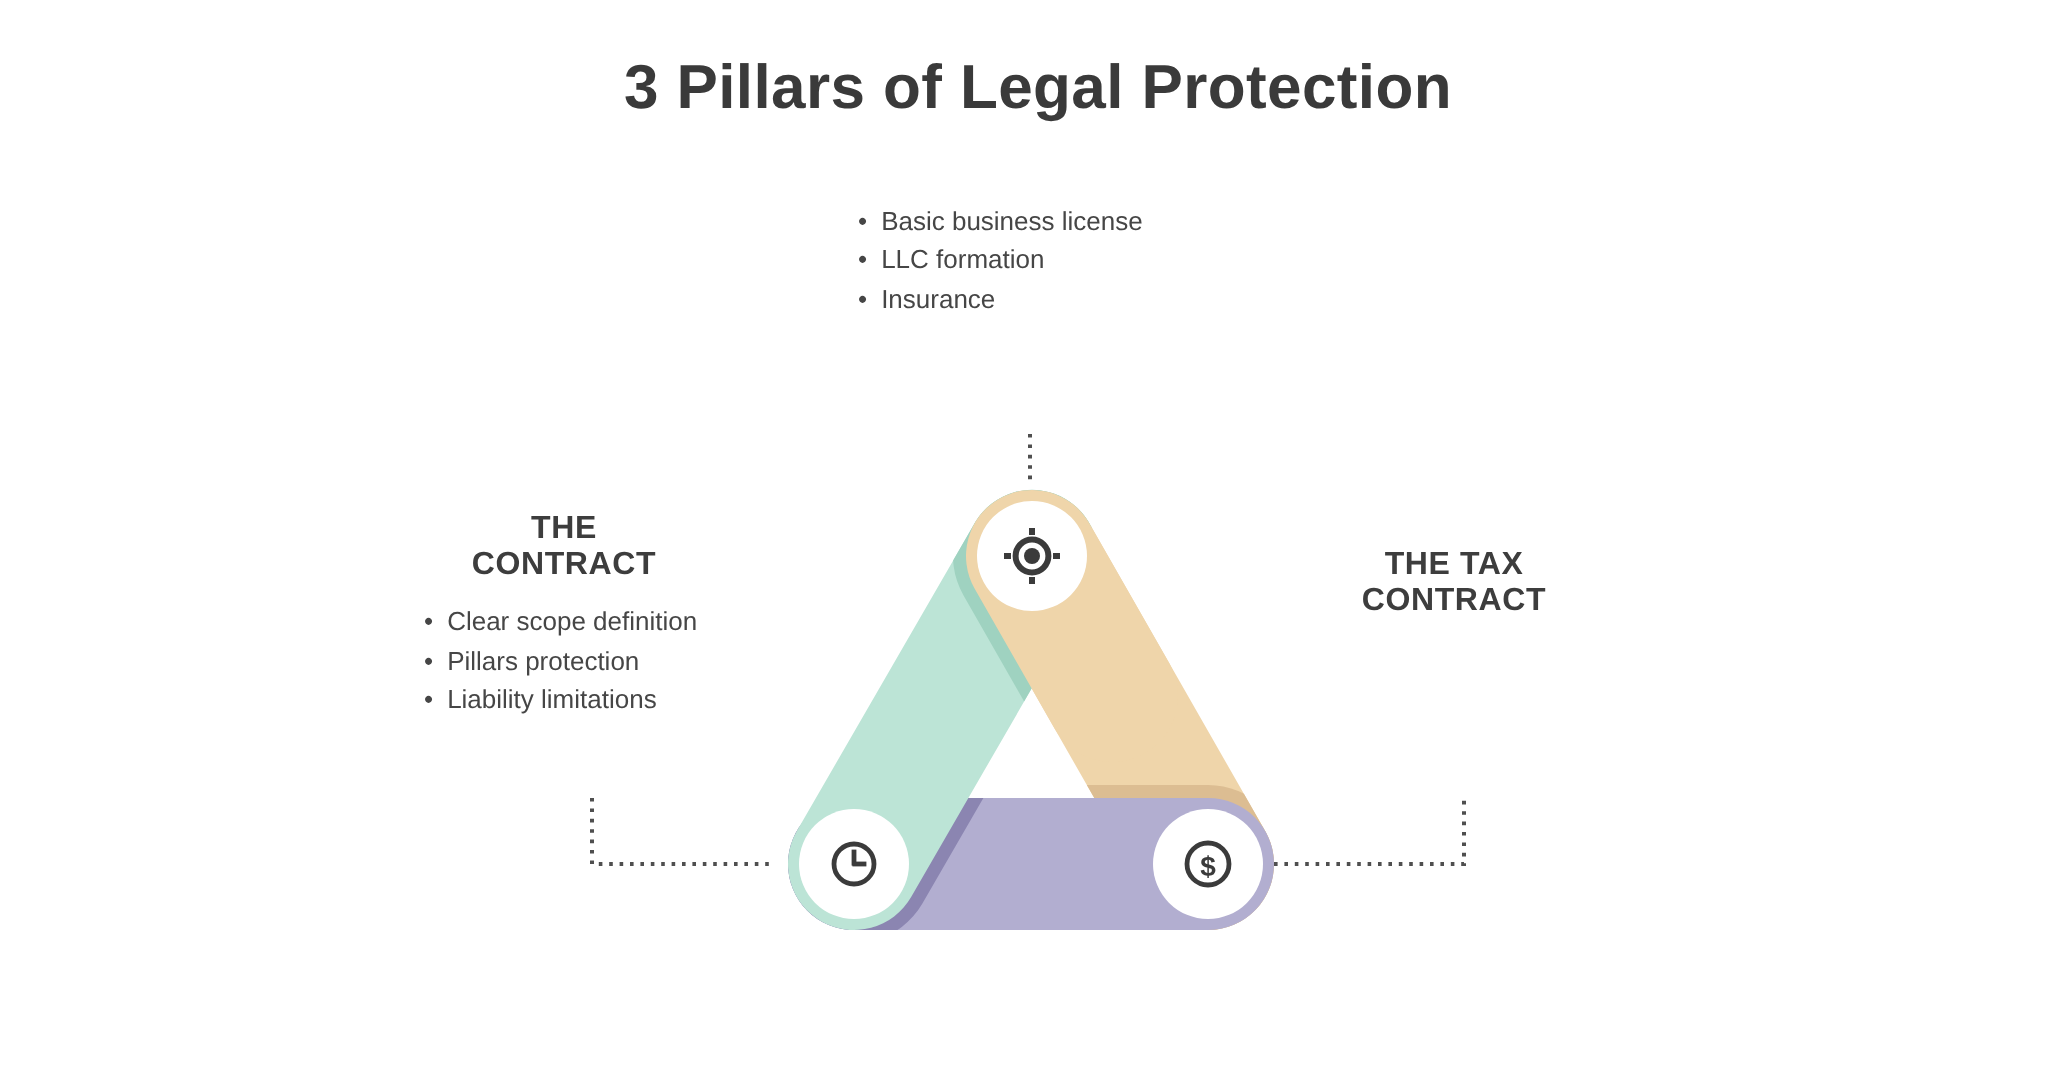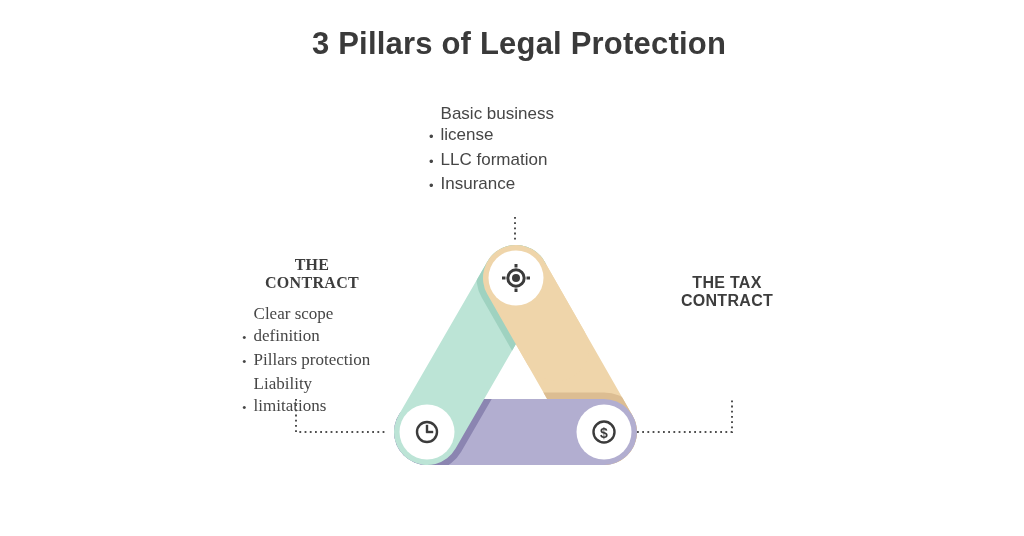--- a/index.html
+++ b/index.html
@@ -15,33 +15,33 @@
   .canvas{position:relative;width:1024px;height:536px;background:var(--background);overflow:hidden;}
   .diagram{position:absolute;inset:0;width:1024px;height:536px;}
   .page-title{
     position:absolute;left:0;right:10px;top:26px;margin:0;
     text-align:center;font-size:31px;font-weight:700;color:var(--text-dark);
     letter-spacing:.2px;
     padding-left:24px;
   }
   .pillar-block{position:absolute;}
   .pillar-block.top{left:423px;top:103px;width:180px;}
-  .pillar-block.left{left:236px;top:256px;width:152px;font-family:Liberation Serif, serif;}
+  .pillar-block.left{left:206px;top:256px;width:152px;}
   .pillar-block.right{left:650px;top:274px;width:154px;}
   .pillar-heading{
     margin:0 auto 12px auto;text-align:center;
     font-size:16px;font-weight:700;color:var(--text-heading);
     letter-spacing:.3px;line-height:1.1;
   }
   .pillar-block.left .pillar-heading{max-width:100px;}
   .pillar-block.right .pillar-heading{max-width:110px;}
   .pillar-list{list-style:none;margin:0;padding:0 0 0 6px;}
   .pillar-list li{
-    display:flex;align-items:flex-end;
-    font-size:17px;color:var(--text-body);line-height:1.26;margin-bottom:3px;
+    display:flex;align-items:flex-start;
+    font-size:13px;color:var(--text-body);line-height:1.26;margin-bottom:3px;
   }
   .pillar-list li::before{content:"\2022";margin-right:7px;font-size:13px;line-height:1.26;color:var(--text-body);}
   .bar{stroke-width:66;stroke-linecap:round;fill:none;}
   .bar-shadow{stroke-width:79;stroke-linecap:round;fill:none;}
   .connector{stroke:var(--connector);stroke-width:2;stroke-dasharray:1.8 3.4;fill:none;}
 </style>
 </head>
 <body>
 
 <div class="canvas">

